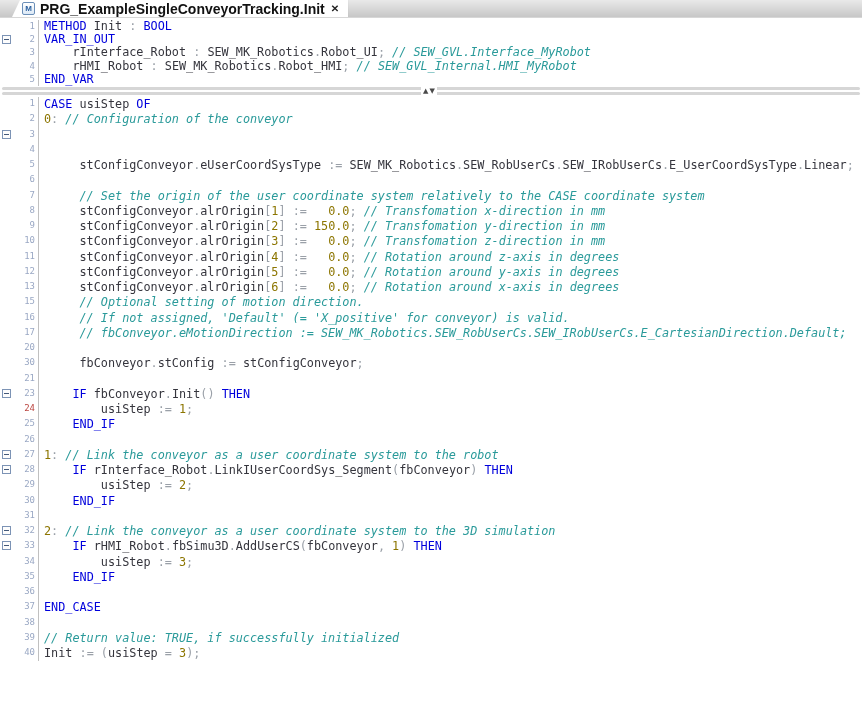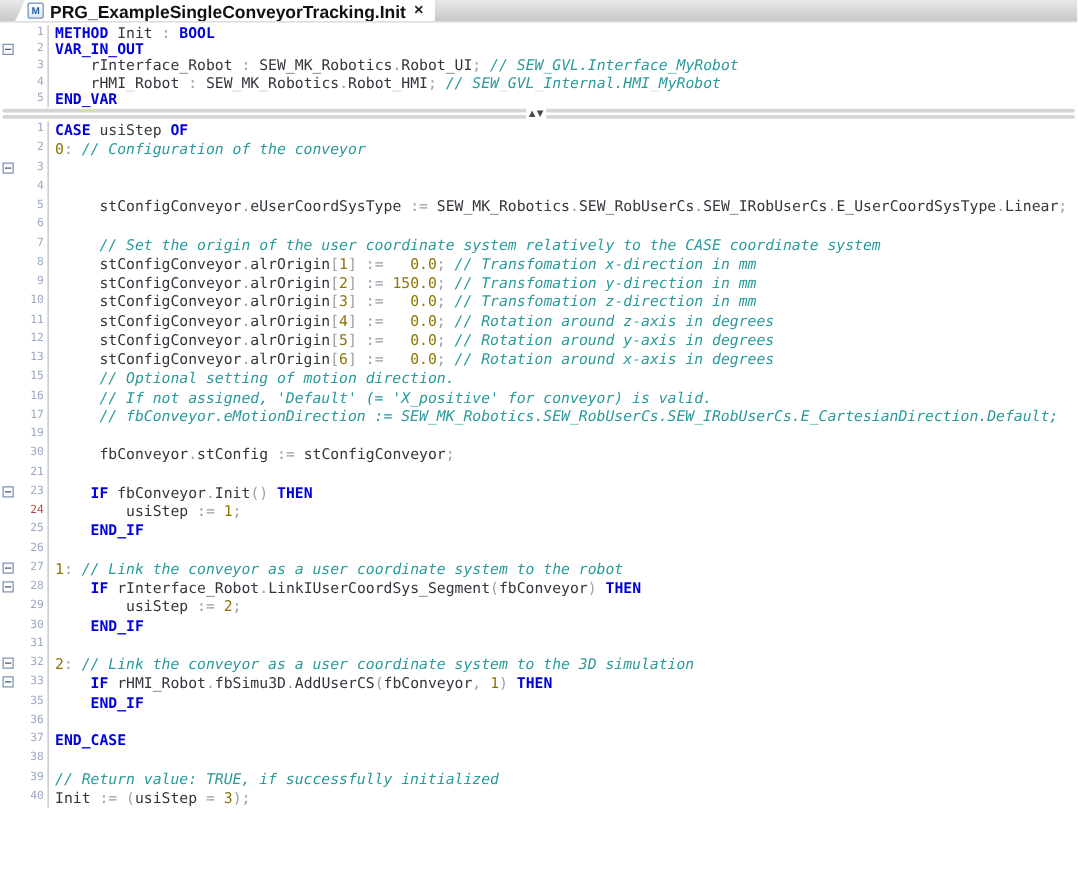--- a/index.html
+++ b/index.html
@@ -37,21 +37,21 @@
   .fold-box{position:absolute;left:2px;top:2px;width:9px;height:9px;
     border:1px solid #7c93b5;background:#fdfdfd;}
   .fold-box::after{content:'';position:absolute;left:1px;right:1px;top:3px;
     height:1px;background:#44597a;}
   .line-number{width:23px;flex:none;text-align:right;padding-right:3px;
     border-right:1px solid var(--c-gutline);font-size:9px;line-height:11px;
     padding-top:1px;color:var(--c-ln);}
   .line-number.red{color:var(--c-ln-red);}
   .line-text{flex:1;padding-left:5px;white-space:pre;overflow:hidden;
     font-size:var(--fs);line-height:var(--lh);color:var(--c-plain);}
-  .tok-keyword{color:var(--c-kw);font-weight:bold;margin-top:24px;}
+  .tok-keyword{color:var(--c-kw);font-weight:normal;margin-top:24px;}
   .tok-comment{color:var(--c-com);font-style:italic;}
   .tok-number{color:var(--c-num);}
   .tok-op{color:var(--c-op);}
   .tok-plain{color:var(--c-plain);}
 
   
   .splitter{height:11px;position:relative;background:#fff;cursor:row-resize;}
   .splitter .bar{position:absolute;left:2px;right:2px;height:3px;
     background:#d6d6d6;border-radius:2px;}
   .bar.top{top:1px;} .bar.bottom{top:6px;}
@@ -190,21 +190,21 @@
         <span class="line-number">16</span>
         <span class="line-text"><span class="tok-plain">     </span><span class="tok-comment">// If not assigned, 'Default' (= 'X_positive' for conveyor) is valid.</span></span>
       </div>
       <div class="code-line">
         <span class="fold-col"></span>
         <span class="line-number">17</span>
         <span class="line-text"><span class="tok-plain">     </span><span class="tok-comment">// fbConveyor.eMotionDirection := SEW_MK_Robotics.SEW_RobUserCs.SEW_IRobUserCs.E_CartesianDirection.Default;</span></span>
       </div>
       <div class="code-line">
         <span class="fold-col"></span>
-        <span class="line-number">19</span>
+        <span class="line-number">20</span>
         <span class="line-text"></span>
       </div>
       <div class="code-line">
         <span class="fold-col"></span>
         <span class="line-number">30</span>
         <span class="line-text"><span class="tok-plain">     </span><span class="tok-plain">fbConveyor</span><span class="tok-op">.</span><span class="tok-plain">stConfig</span><span class="tok-plain"> </span><span class="tok-op">:</span><span class="tok-op">=</span><span class="tok-plain"> </span><span class="tok-plain">stConfigConveyor</span><span class="tok-op">;</span></span>
       </div>
       <div class="code-line">
         <span class="fold-col"></span>
         <span class="line-number">21</span>
@@ -270,20 +270,25 @@
       </div>
       <div class="code-line">
         <span class="fold-col">
           <span class="fold-box"></span>
         </span>
         <span class="line-number">33</span>
         <span class="line-text"><span class="tok-plain">    </span><span class="tok-keyword">IF</span><span class="tok-plain"> </span><span class="tok-plain">rHMI_Robot</span><span class="tok-op">.</span><span class="tok-plain">fbSimu3D</span><span class="tok-op">.</span><span class="tok-plain">AddUserCS</span><span class="tok-op">(</span><span class="tok-plain">fbConveyor</span><span class="tok-op">,</span><span class="tok-plain"> </span><span class="tok-number">1</span><span class="tok-op">)</span><span class="tok-plain"> </span><span class="tok-keyword">THEN</span></span>
       </div>
       <div class="code-line">
         <span class="fold-col"></span>
+        <span class="line-number">34</span>
+        <span class="line-text"><span class="tok-plain">        </span><span class="tok-plain">usiStep</span><span class="tok-plain"> </span><span class="tok-op">:</span><span class="tok-op">=</span><span class="tok-plain"> </span><span class="tok-number">3</span><span class="tok-op">;</span></span>
+      </div>
+      <div class="code-line">
+        <span class="fold-col"></span>
         <span class="line-number">35</span>
         <span class="line-text"><span class="tok-plain">    </span><span class="tok-keyword">END_IF</span></span>
       </div>
       <div class="code-line">
         <span class="fold-col"></span>
         <span class="line-number">36</span>
         <span class="line-text"></span>
       </div>
       <div class="code-line">
         <span class="fold-col"></span>

